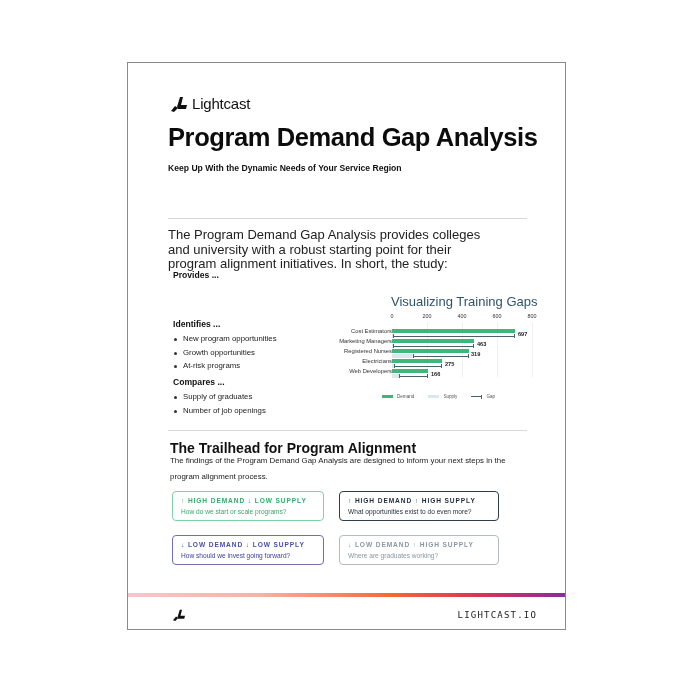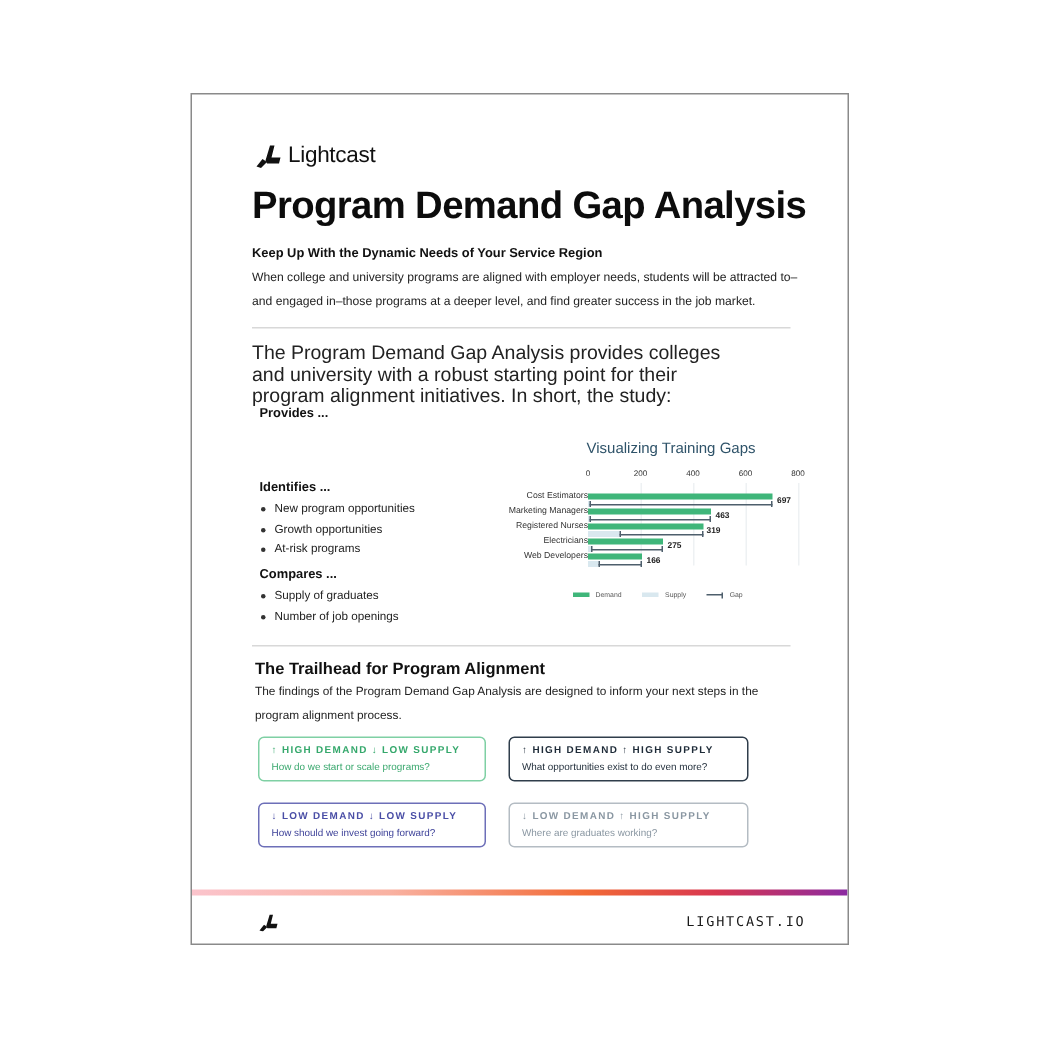--- a/index.html
+++ b/index.html
@@ -11,37 +11,37 @@
   .title { position: absolute; left: 40px; top: 60px; font-size: 25.5px; font-weight: 700; letter-spacing: -0.4px; color: #0c0c0c; white-space: nowrap; }
   .subhead { position: absolute; left: 40px; top: 100px; font-size: 8.6px; font-weight: 700; color: #111; }
   .intro { position: absolute; left: 40px; top: 114px; width: 370px; font-size: 8.1px; line-height: 16px; color: #222; }
   .rule { position: absolute; left: 40px; width: 359px; height: 1px; background: #d8d8d8; }
   .para2 { position: absolute; left: 40px; top: 165px; width: 330px; font-size: 13px; line-height: 14.5px; color: #222; }
   .list-block { position: absolute; left: 45px; }
   .list-heading { font-size: 8.6px; font-weight: 700; color: #111; margin-bottom: 5px; }
   .list-item { position: relative; padding-left: 10px; font-size: 7.8px; line-height: 10px; color: #222; margin-bottom: 3.5px; }
   .list-item::before { content: ""; position: absolute; left: 1px; top: 4px; width: 3px; height: 3px; border-radius: 50%; background: #333; }
   .chart { position: absolute; left: 200px; top: 230px; width: 210px; height: 110px; }
-  .chart-title { position: absolute; left: 63px; top: 1px; font-size: 10px; color: #2f5369; white-space: nowrap; }
+  .chart-title { position: absolute; left: 63px; top: 1px; font-size: 13px; color: #2f5369; white-space: nowrap; }
   .tick-label { position: absolute; top: 20px; font-size: 5.4px; color: #333; transform: translateX(-50%); }
   .gridline { position: absolute; top: 29px; height: 55px; width: 1px; background: #eef1f3; }
   .cat-label { position: absolute; right: 146px; font-size: 5.8px; color: #333; white-space: nowrap; text-align: right; }
   .bar-demand { position: absolute; height: 4px; background: #3fb67a; }
   .bar-supply { position: absolute; height: 4px; background: #d9e8ef; }
   .gap-line { position: absolute; height: 1px; background: #4e5f6c; }
   .gap-line::before, .gap-line::after { content: ""; position: absolute; top: -1.5px; width: 1px; height: 4px; background: #4e5f6c; }
   .gap-line::before { left: 0; } .gap-line::after { right: 0; }
   .gap-value { position: absolute; font-size: 5.6px; font-weight: 700; color: #222; }
   .legend { position: absolute; top: 101px; left: 54px; display: flex; align-items: center; font-size: 4.6px; color: #555; }
   .legend-item { display: flex; align-items: center; gap: 4px; margin-right: 14px; }
   .sw-demand { width: 11px; height: 3px; background: #3fb67a; }
   .sw-supply { width: 11px; height: 3px; background: #d9e8ef; }
   .sw-gap { width: 11px; height: 1px; background: #4e5f6c; position: relative; }
   .sw-gap::after { content: ""; position: absolute; right: 0; top: -1.5px; width: 1px; height: 4px; background: #4e5f6c; }
-  .section2-title { position: absolute; left: 42px; top: 377px; font-size: 11px; font-weight: 700; color: #111; }
+  .section2-title { position: absolute; left: 42px; top: 377px; font-size: 14px; font-weight: 700; color: #111; }
   .section2-body { position: absolute; left: 42px; top: 390px; width: 360px; font-size: 7.9px; line-height: 16px; color: #222; }
   .card { position: absolute; width: 152px; height: 30px; border-radius: 4px; box-sizing: border-box; padding: 5px 0 0 8px; }
   .card-head { font-size: 6.6px; font-weight: 700; letter-spacing: 0.9px; white-space: nowrap; }
   .card-q { font-size: 6.6px; margin-top: 4px; white-space: nowrap; }
   .card.green { border: 1.3px solid #7fd0a4; color: #35a86c; }
   .card.green .card-q { color: #3aa86e; }
   .card.navy { border: 1.3px solid #2f3d4b; color: #1e2b38; }
   .card.navy .card-q { color: #1e2b38; }
   .card.indigo { border: 1.3px solid #6d6fb8; color: #4a4ea6; }
   .card.indigo .card-q { color: #3e4299; }
@@ -59,21 +59,20 @@
   <div class="logo">
     <svg class="logo-mark" viewBox="0 0 18 16">
       <path d="M1 15 L5 10 L8 12 L4 16 Z" fill="#111"></path>
       <path d="M7 11 L10 1 L13 1 L11 9 L17 9 L16 13 L8 13 Z" fill="#111"></path>
     </svg>
     <span class="logo-text">Lightcast</span>
   </div>
 
   <div class="title">Program Demand Gap Analysis</div>
   <div class="subhead">Keep Up With the Dynamic Needs of Your Service Region</div>
-  <div class="intro">When college and university programs are aligned with employer needs, students will be attracted to–and engaged in–those programs at a deeper level, and find greater success in the job market.</div>
 
   <div class="rule" style="top:155px"></div>
 
   <div class="para2">The Program Demand Gap Analysis provides colleges and university with a robust starting point for their program alignment initiatives. In short, the study:</div>
 
   <div class="list-block" style="top:207px">
     <div class="list-heading">Provides ...</div>
   </div>
 
   <div class="list-block" style="top:256px">

